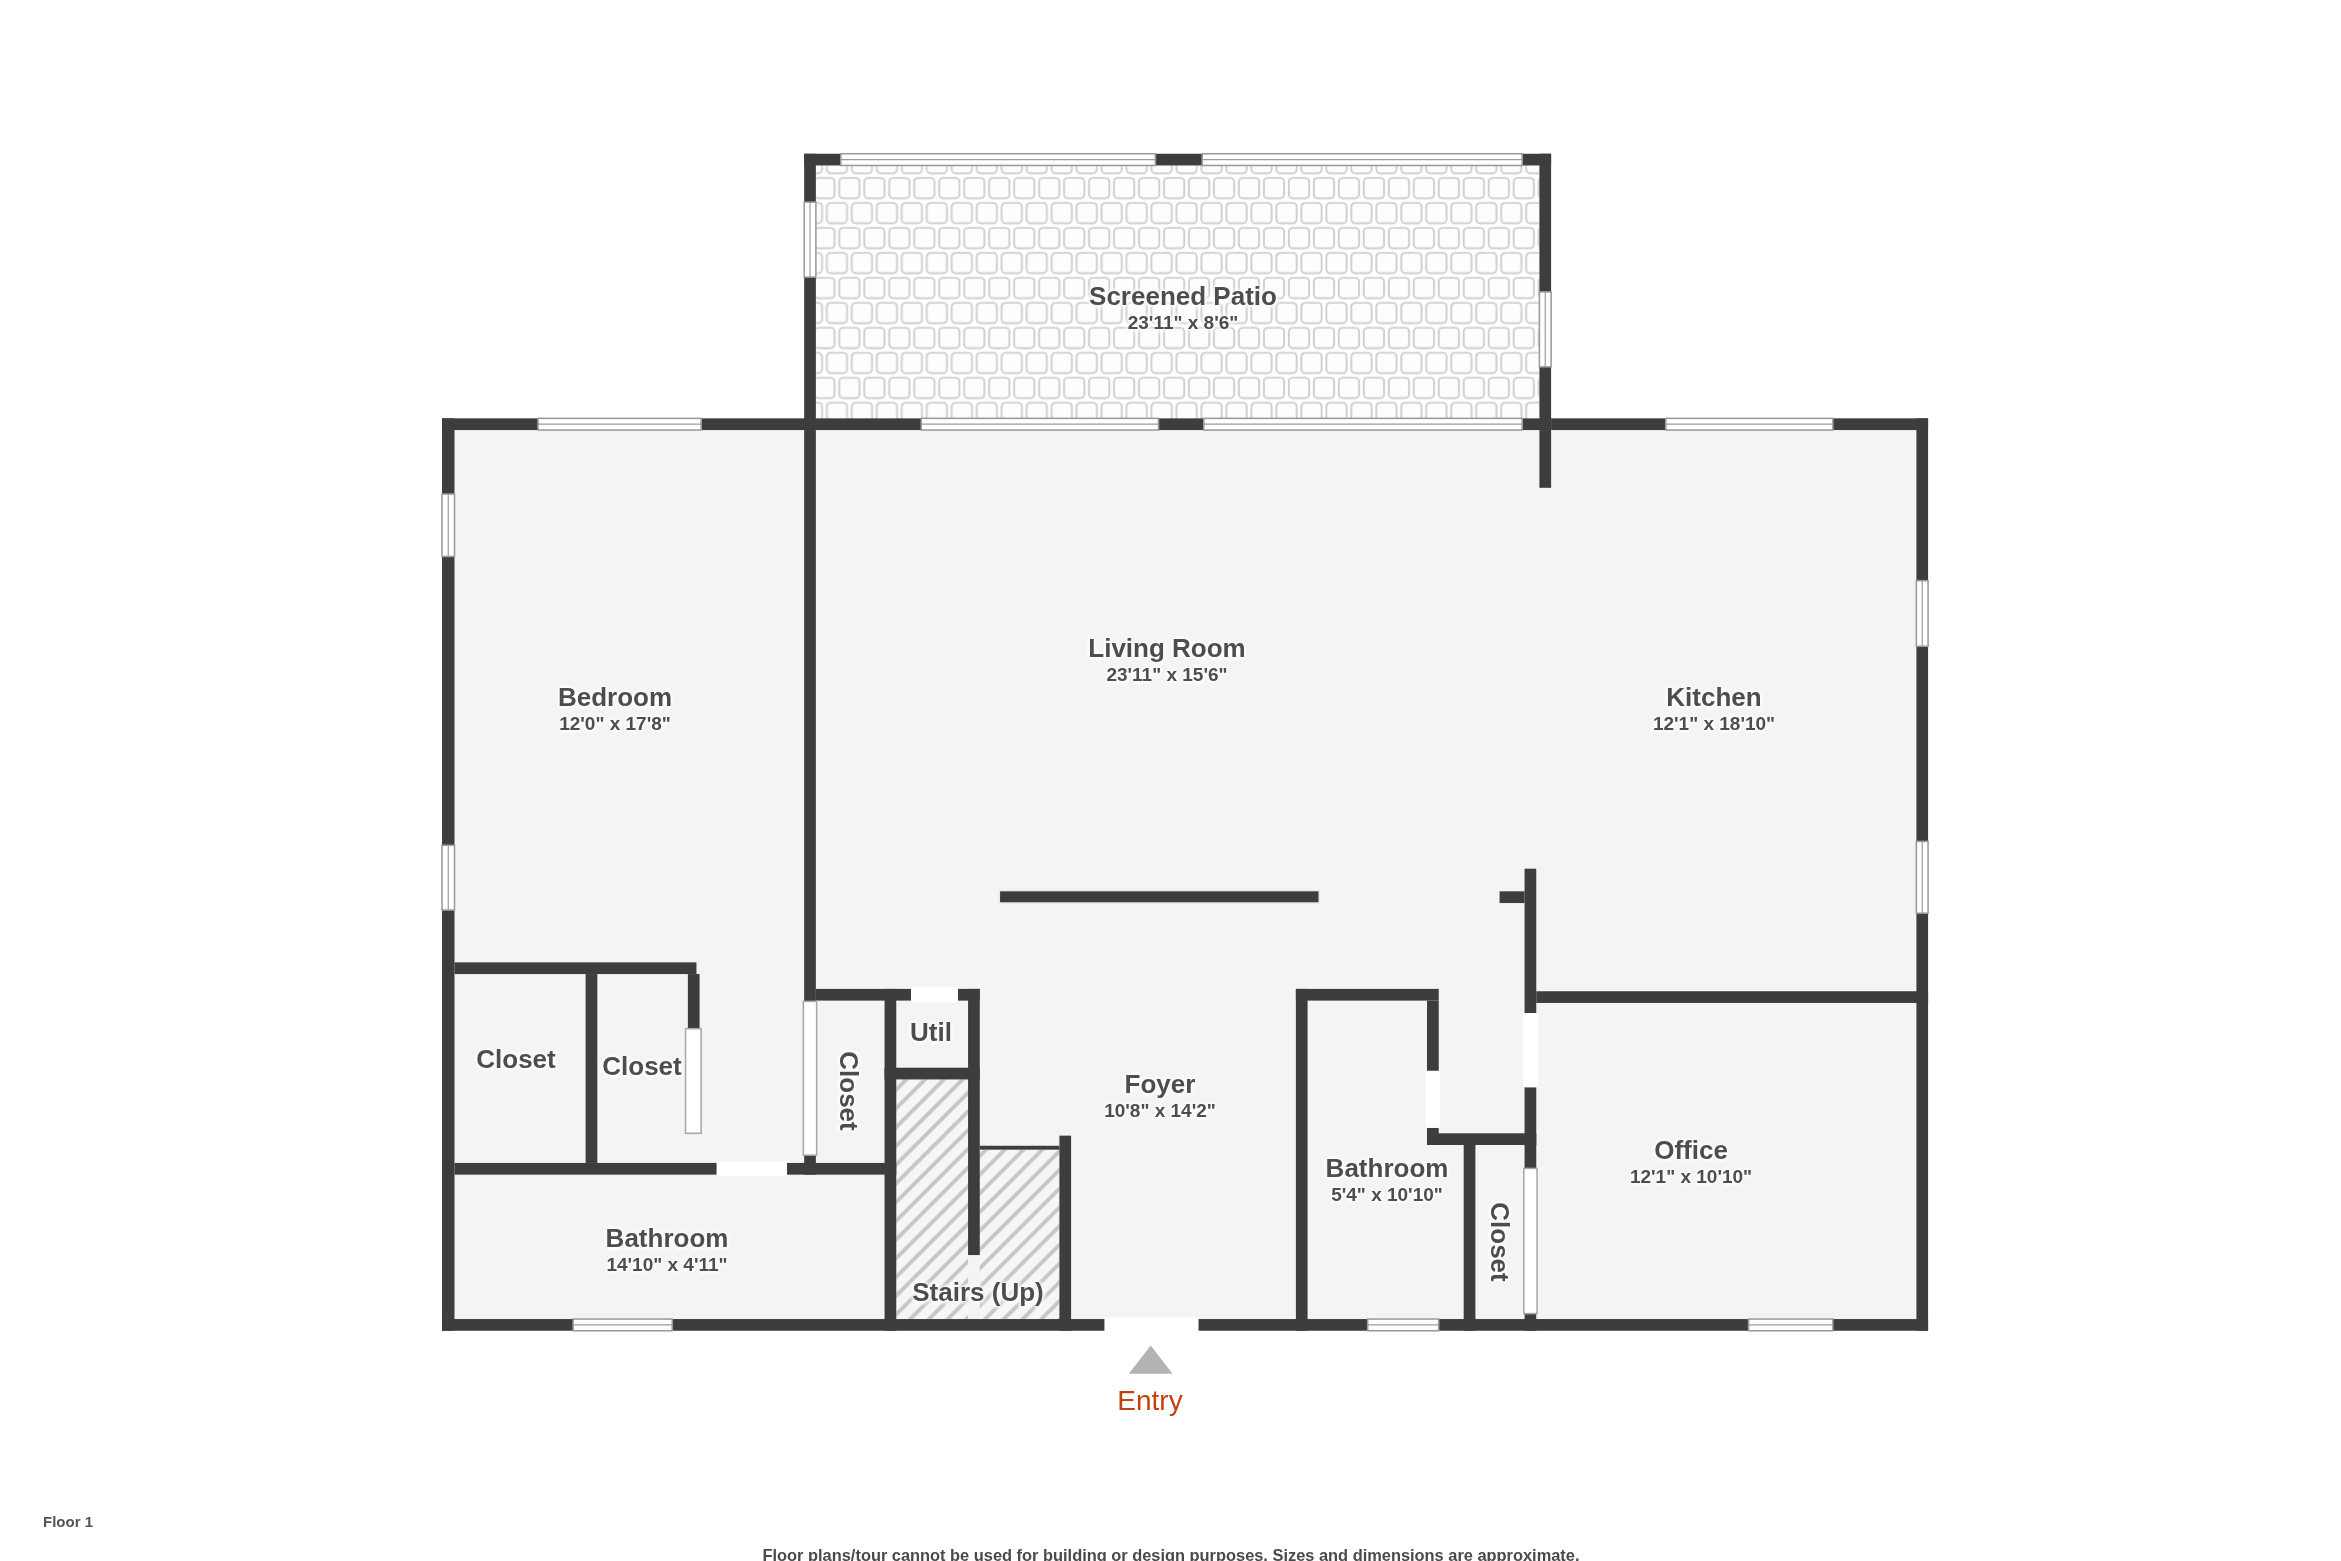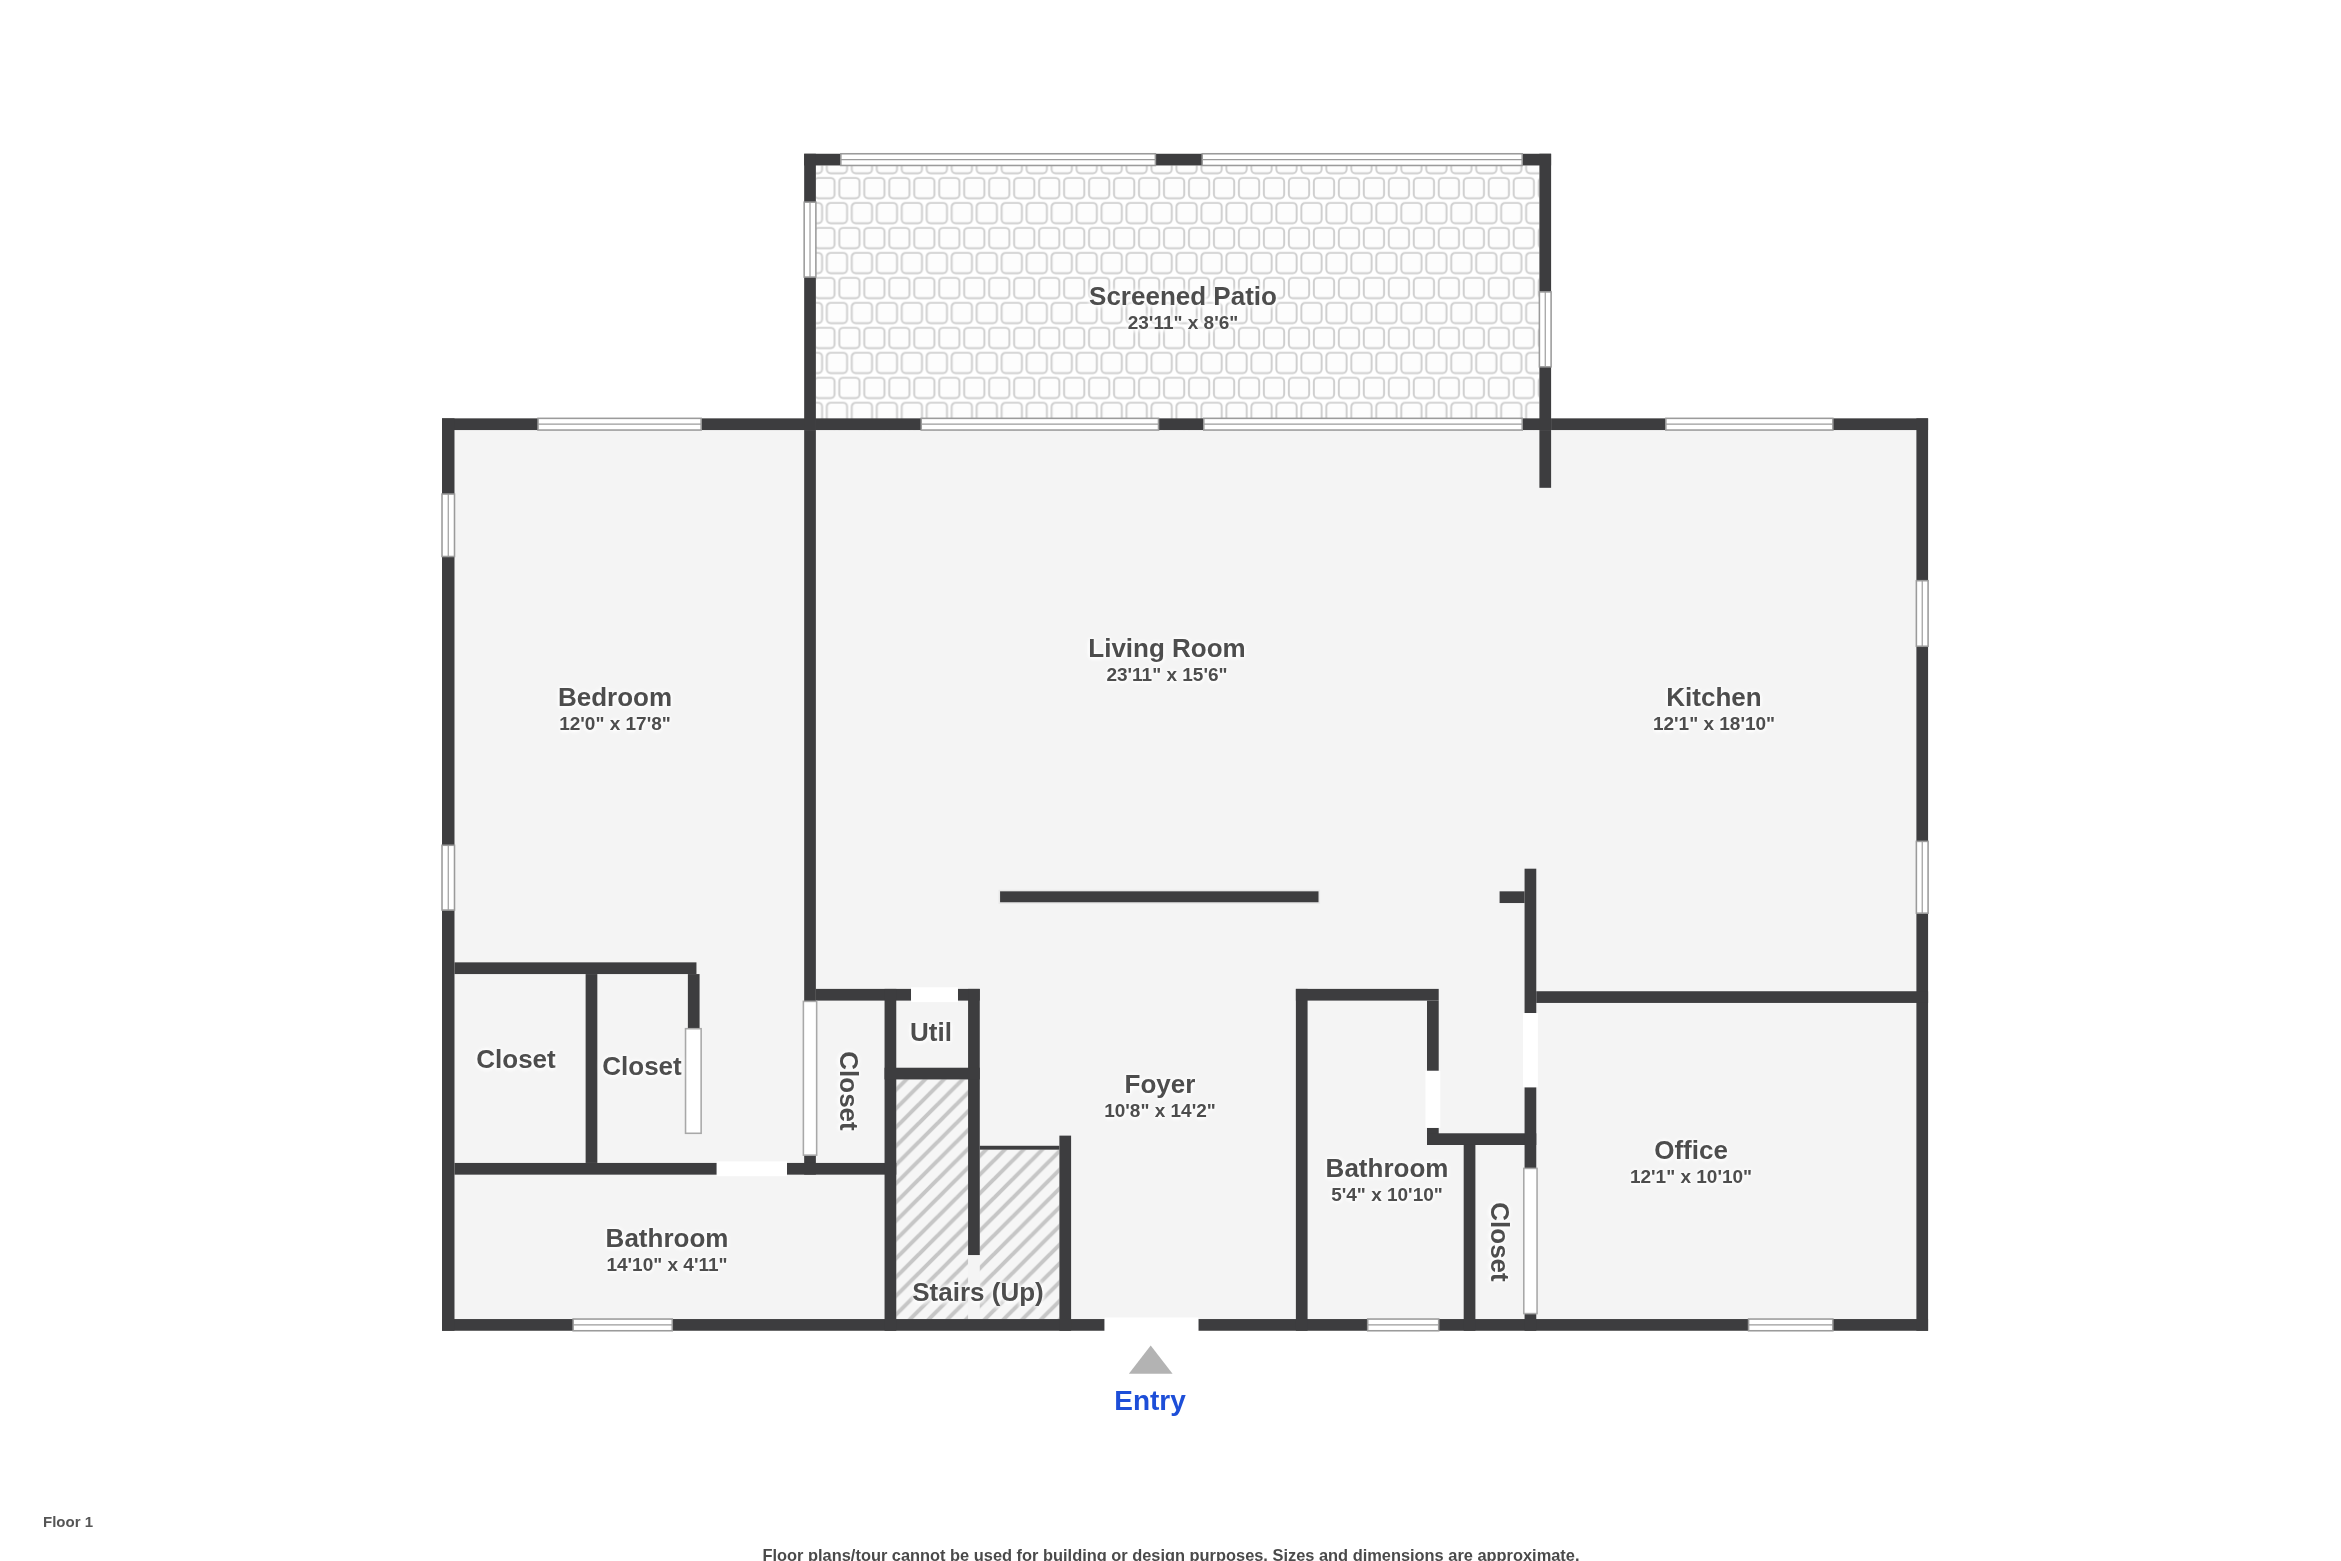--- a/index.html
+++ b/index.html
@@ -6,21 +6,21 @@
   body{width:2342px;height:1561px;position:relative;overflow:hidden;
        font-family:"Liberation Sans", sans-serif;}
   .plan-svg{position:absolute;left:0;top:0;}
   .room-label{position:absolute;transform:translate(-50%,-50%);text-align:center;
       color:#4d4d4d;white-space:nowrap;
       text-shadow:0 0 4.7px #fff,0 0 4.7px #fff,0 0 7.8px #fff,0 1.6px 4.7px #fff;}
   .room-label.vertical{transform:translate(-50%,-50%) rotate(90deg);}
   .room-name{display:block;font-weight:700;font-size:26px;line-height:30px;}
   .room-dims{display:block;font-weight:700;font-size:19px;line-height:23.4px;}
   .entry-label{position:absolute;transform:translate(-50%,-50%);
-      font-weight:700;font-size:28px;color:#1d4ed8;}
+      font-weight:400;font-size:28px;color:#c2410c;}
   .floor-label{position:absolute;left:43px;top:1513px;font-weight:700;
       font-size:15px;color:#555555;}
   .disclaimer{position:absolute;left:0;right:0;top:1522px;text-align:center;
       font-weight:700;font-size:16.4px;color:#4a4a4a;margin-top:24px;}
 </style>
 </head>
 <body>
 
 <svg class="plan-svg" width="2342" height="1561" viewBox="0 0 3000 2000">
   <defs>

